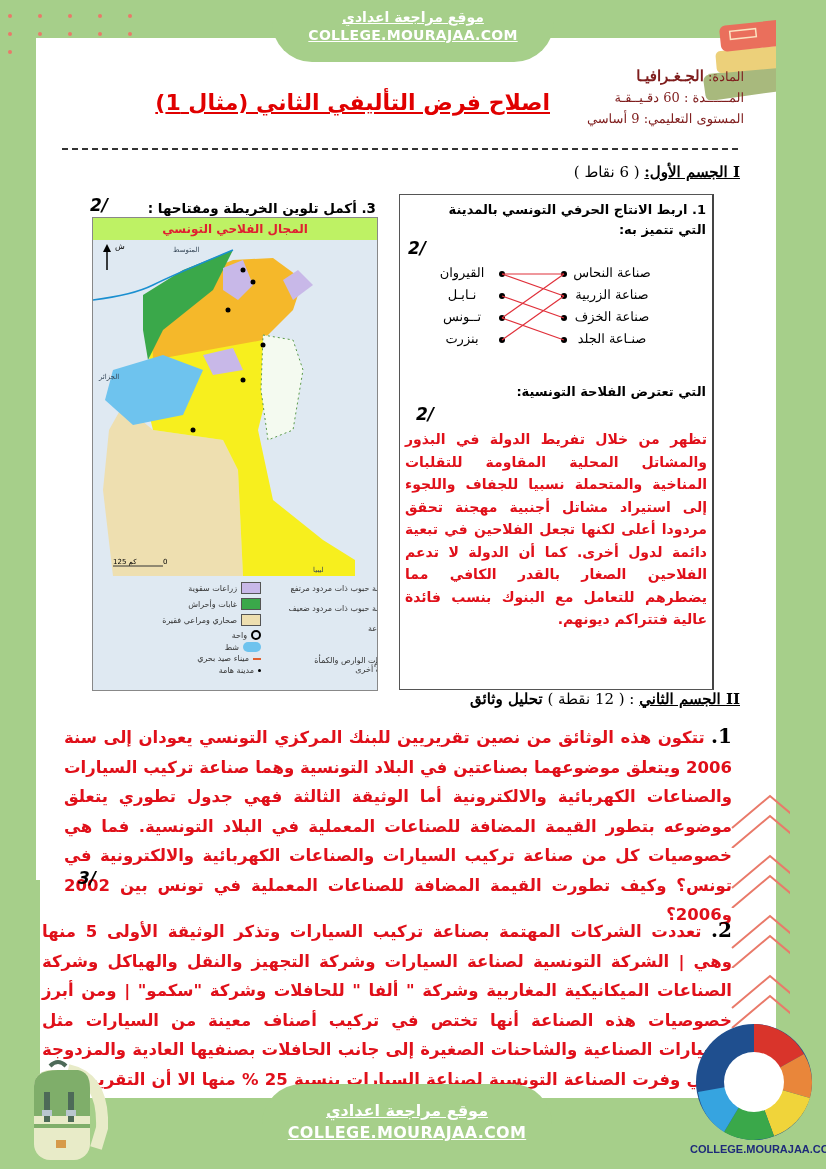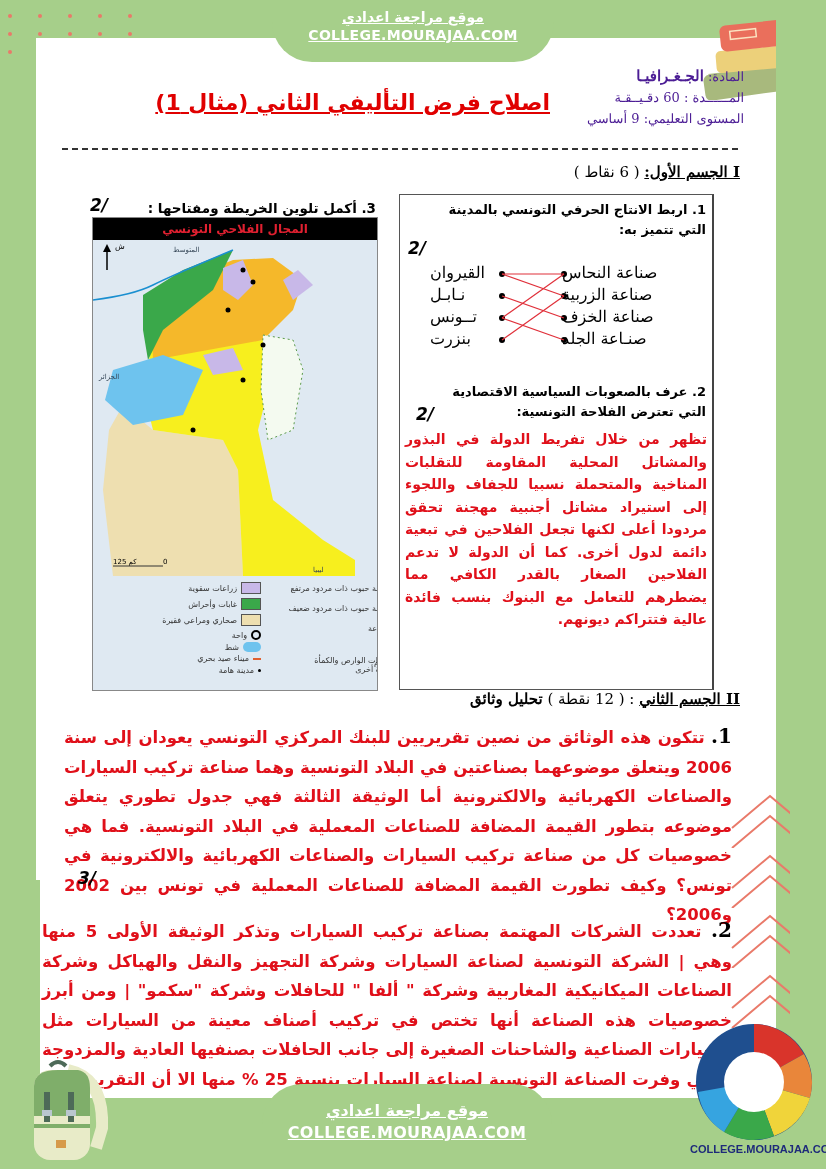--- a/index.html
+++ b/index.html
@@ -8,37 +8,37 @@
   .dots{position:absolute;left:0;top:0;width:130px;height:60px;}
   .dots span{position:absolute;width:4px;height:4px;border-radius:50%;background:#e97a6a;}
   .tab{position:absolute;background:#a6cf8a;color:#fff;text-align:center;text-decoration:underline;font-family:"DejaVu Sans",sans-serif;font-weight:bold;}
   .tab-top{left:272px;top:0;width:282px;height:62px;border-radius:0 0 40px 40px;}
   .tab-bottom{left:262px;top:1084px;width:290px;height:85px;border-radius:40px 40px 0 0;}
   .tab .ar{font-size:14px;line-height:18px;padding-top:8px;}
   .tab .en{font-size:14px;line-height:18px;letter-spacing:.3px;}
   .tab-bottom .ar{font-size:16px;padding-top:16px;line-height:22px;}
   .tab-bottom .en{font-size:16px;line-height:22px;}
 
-  .hdr-info{position:absolute;right:82px;top:66px;direction:rtl;text-align:right;font-family:"DejaVu Serif",serif;font-size:13px;line-height:21px;color:#4c1d95;}
+  .hdr-info{position:absolute;right:82px;top:66px;direction:rtl;text-align:right;font-family:"DejaVu Serif",serif;font-size:13px;line-height:21px;color:#7f1d1d;}
   .hdr-info b{font-size:15px;}
   .title{position:absolute;left:150px;top:90px;width:400px;direction:rtl;text-align:right;color:#e00000;font-size:22px;font-weight:bold;text-decoration:underline;}
   .dashline{position:absolute;left:62px;top:148px;width:676px;border-top:2px dashed #333;}
   .sec-title{position:absolute;direction:rtl;text-align:right;font-family:"DejaVu Serif",serif;font-size:15px;color:#000;}
   .sec-title .head{font-weight:bold;text-decoration:underline;}
   .sec1{right:86px;top:163px;}
   .sec2{right:86px;top:690px;}
 
   .q-box{position:absolute;left:399px;top:194px;width:312px;height:494px;border:1px solid #555;border-right:2px solid #444;}
   .q-title{position:absolute;direction:rtl;text-align:right;font-size:13px;font-weight:bold;color:#000;line-height:20px;}
   .score{position:absolute;font-style:italic;font-weight:bold;font-size:17px;color:#000;}
-  .match-left,.match-right{position:absolute;direction:rtl;text-align:left;font-family:"DejaVu Serif",serif;font-size:16px;line-height:22px;}
+  .match-left,.match-right{position:absolute;direction:rtl;text-align:center;font-family:"DejaVu Serif",serif;font-size:13px;line-height:22px;}
   .ans{position:absolute;direction:rtl;text-align:justify;color:#e0101a;font-weight:bold;font-size:14px;line-height:22.5px;text-align-last:right;}
 
   .map-box{position:absolute;left:92px;top:217px;width:284px;height:472px;border:1px solid #888;background:#dfe9f2;overflow:hidden;}
-  .map-title{position:absolute;left:0;top:0;width:284px;height:22px;background:#000000;border-bottom:1px solid #aaa;color:#e02030;text-align:center;font-size:12px;font-weight:bold;line-height:22px;}
+  .map-title{position:absolute;left:0;top:0;width:284px;height:22px;background:#bef264;border-bottom:1px solid #aaa;color:#e02030;text-align:center;font-size:12px;font-weight:bold;line-height:22px;}
   .legend{position:absolute;left:0;top:358px;width:284px;height:114px;font-size:8px;color:#333;padding-left:44px;}
   .lg-item{position:absolute;display:flex;align-items:center;gap:4px;direction:rtl;}
   .sw{width:18px;height:10px;border:1px solid #555;display:inline-block;}
 
   .body-text{position:absolute;direction:rtl;color:#e0101a;font-weight:bold;font-size:16.5px;line-height:29.5px;text-align:justify;text-align-last:right;}
   .num{color:#000;font-family:"DejaVu Serif",serif;font-size:20px;}
   .chev{position:absolute;left:730px;width:60px;height:56px;}
   .books{position:absolute;left:698px;top:12px;width:122px;height:88px;}
   .wheel{position:absolute;left:694px;top:1022px;width:120px;height:120px;}
   .brand{position:absolute;left:690px;top:1143px;width:136px;text-align:center;color:#1e2a7a;font-weight:bold;font-size:11px;font-family:"Liberation Sans",sans-serif;}
@@ -131,21 +131,20 @@
     <line x1="6" y1="12" x2="68" y2="12"></line>
     <line x1="6" y1="12" x2="68" y2="34"></line>
     <line x1="6" y1="34" x2="68" y2="56"></line>
     <line x1="6" y1="56" x2="68" y2="12"></line>
     <line x1="6" y1="56" x2="68" y2="78"></line>
     <line x1="6" y1="78" x2="68" y2="34"></line>
   </g>
 </svg>
 
 <div class="q-title" style="right:120px;top:382px;width:290px;">
-  <div>2.  عرف بالصعوبات السياسية الاقتصادية</div>
   <div>التي تعترض الفلاحة  التونسية:</div>
 </div>
 <div class="score" style="left:416px;top:404px;">2/</div>
 <div class="ans" style="left:405px;top:428px;width:302px;">تظهر من خلال تفريط الدولة في البذور والمشاتل المحلية المقاومة للتقلبات المناخية والمتحملة نسبيا للجفاف واللجوء إلى استيراد مشاتل أجنبية مهجنة تحقق مردودا أعلى لكنها تجعل الفلاحين في تبعية دائمة لدول أخرى. كما أن الدولة لا تدعم الفلاحين الصغار بالقدر الكافي مما يضطرهم للتعامل مع البنوك بنسب فائدة عالية فتتراكم ديونهم.</div>
 
 <div class="q-title" style="left:120px;top:198px;width:256px;font-size:13.5px;">3.  أكمل تلوين الخريطة ومفتاحها :</div>
 <div class="score" style="left:90px;top:195px;">2/</div>
 
 <div class="map-box">
   <div class="map-title">المجال الفلاحي التونسي</div>

